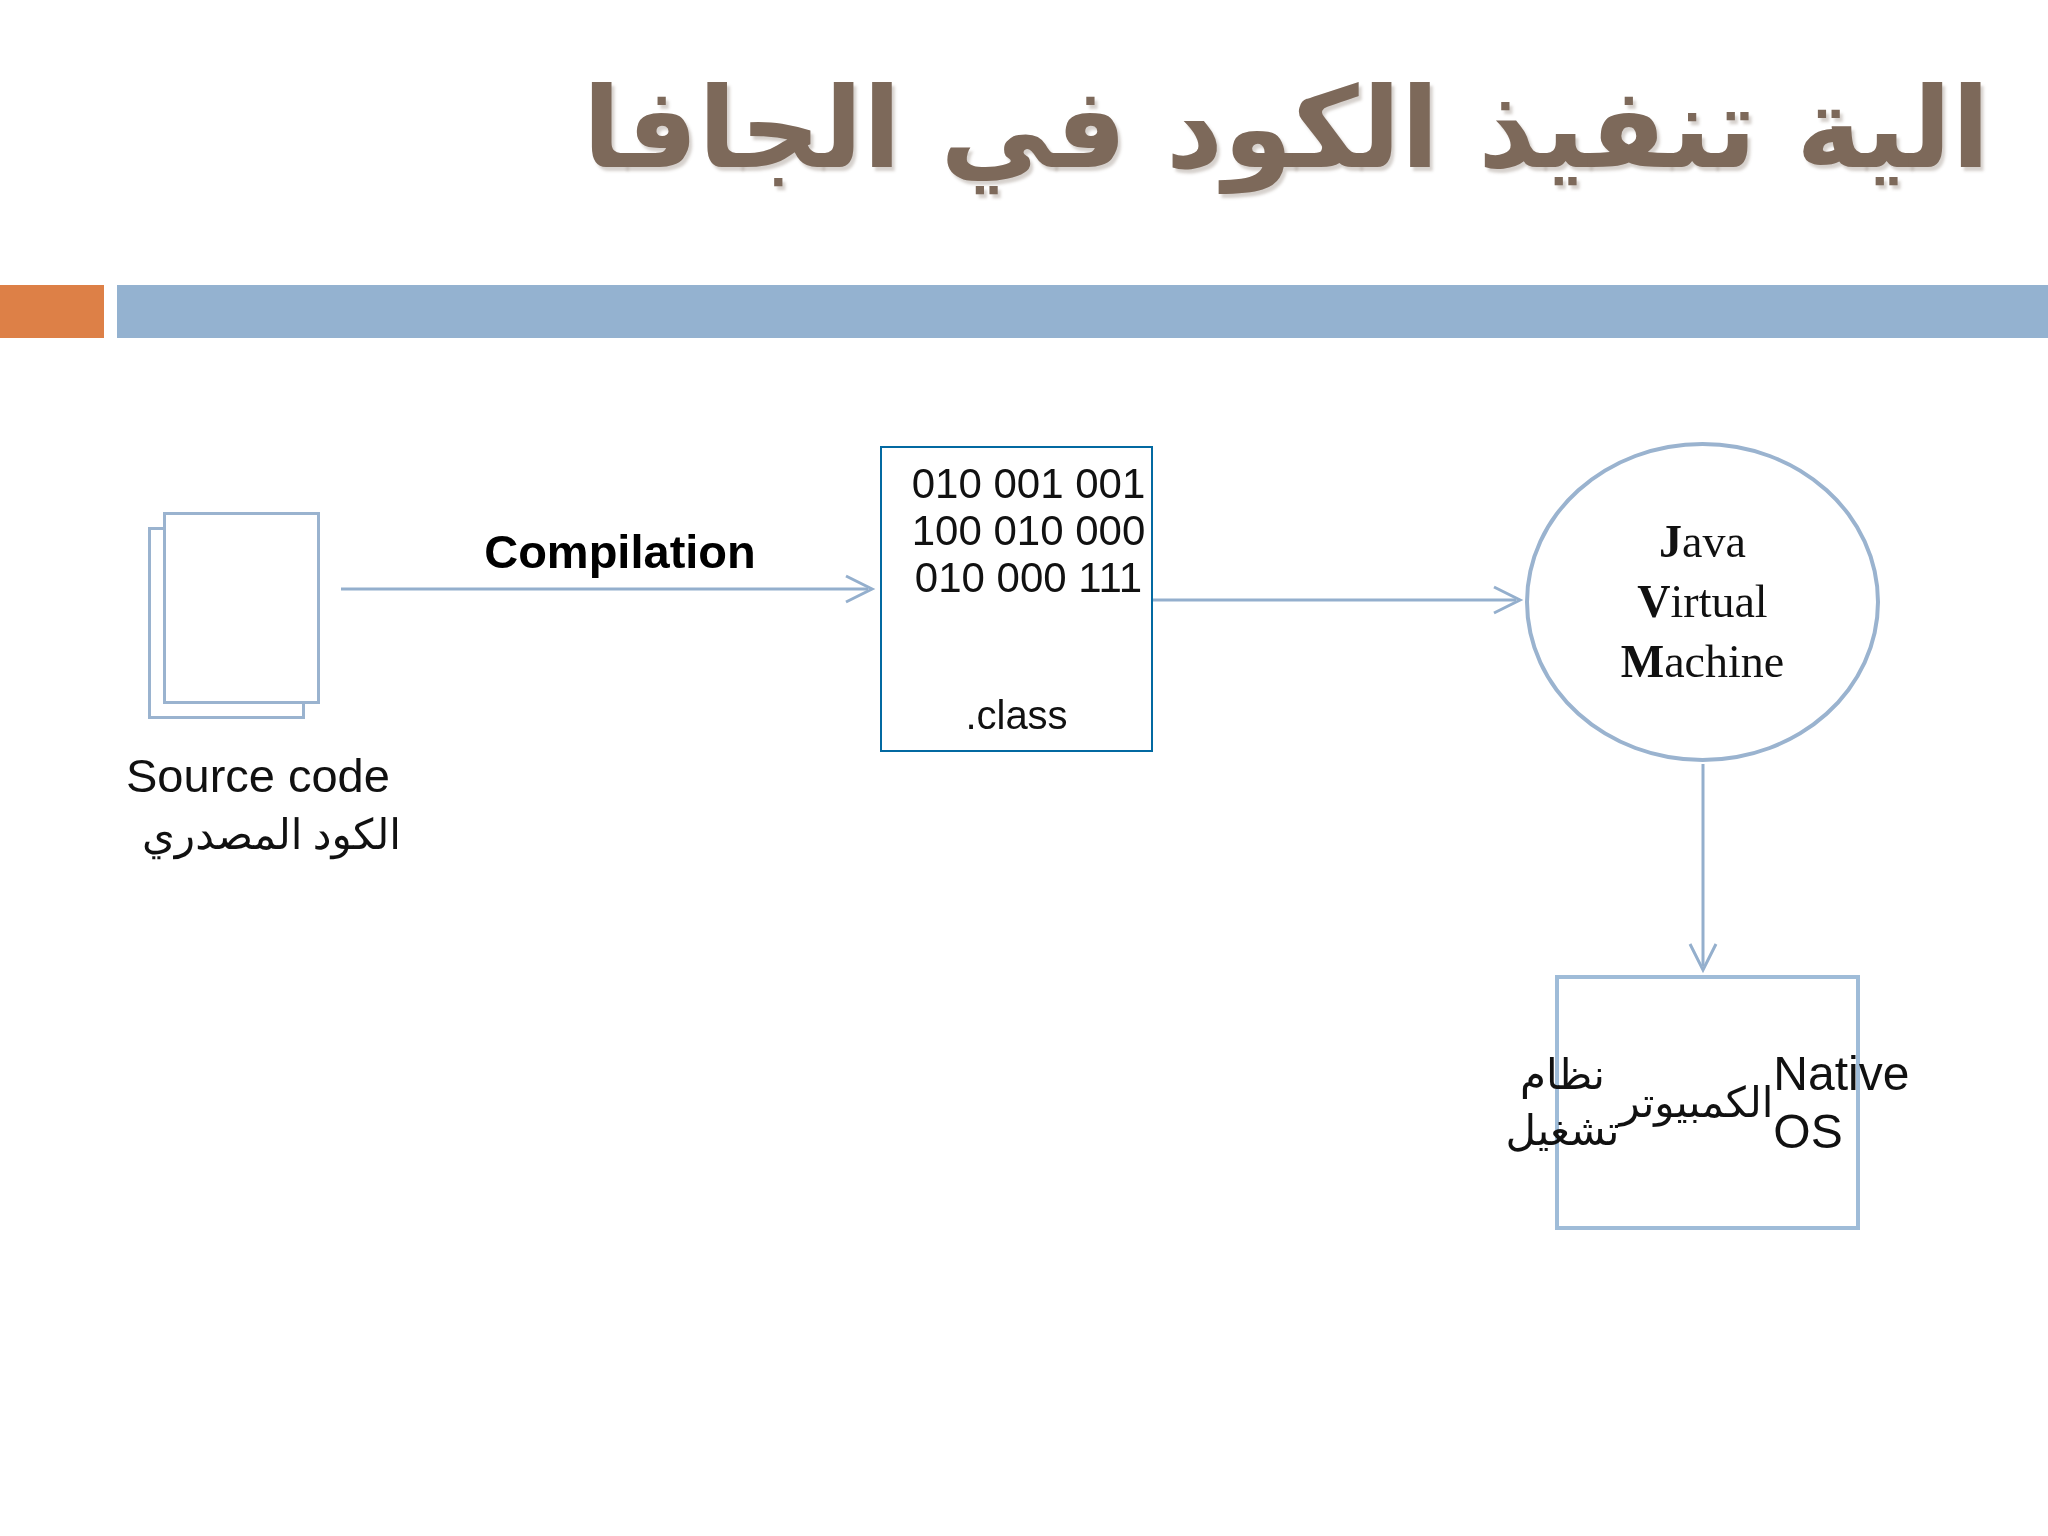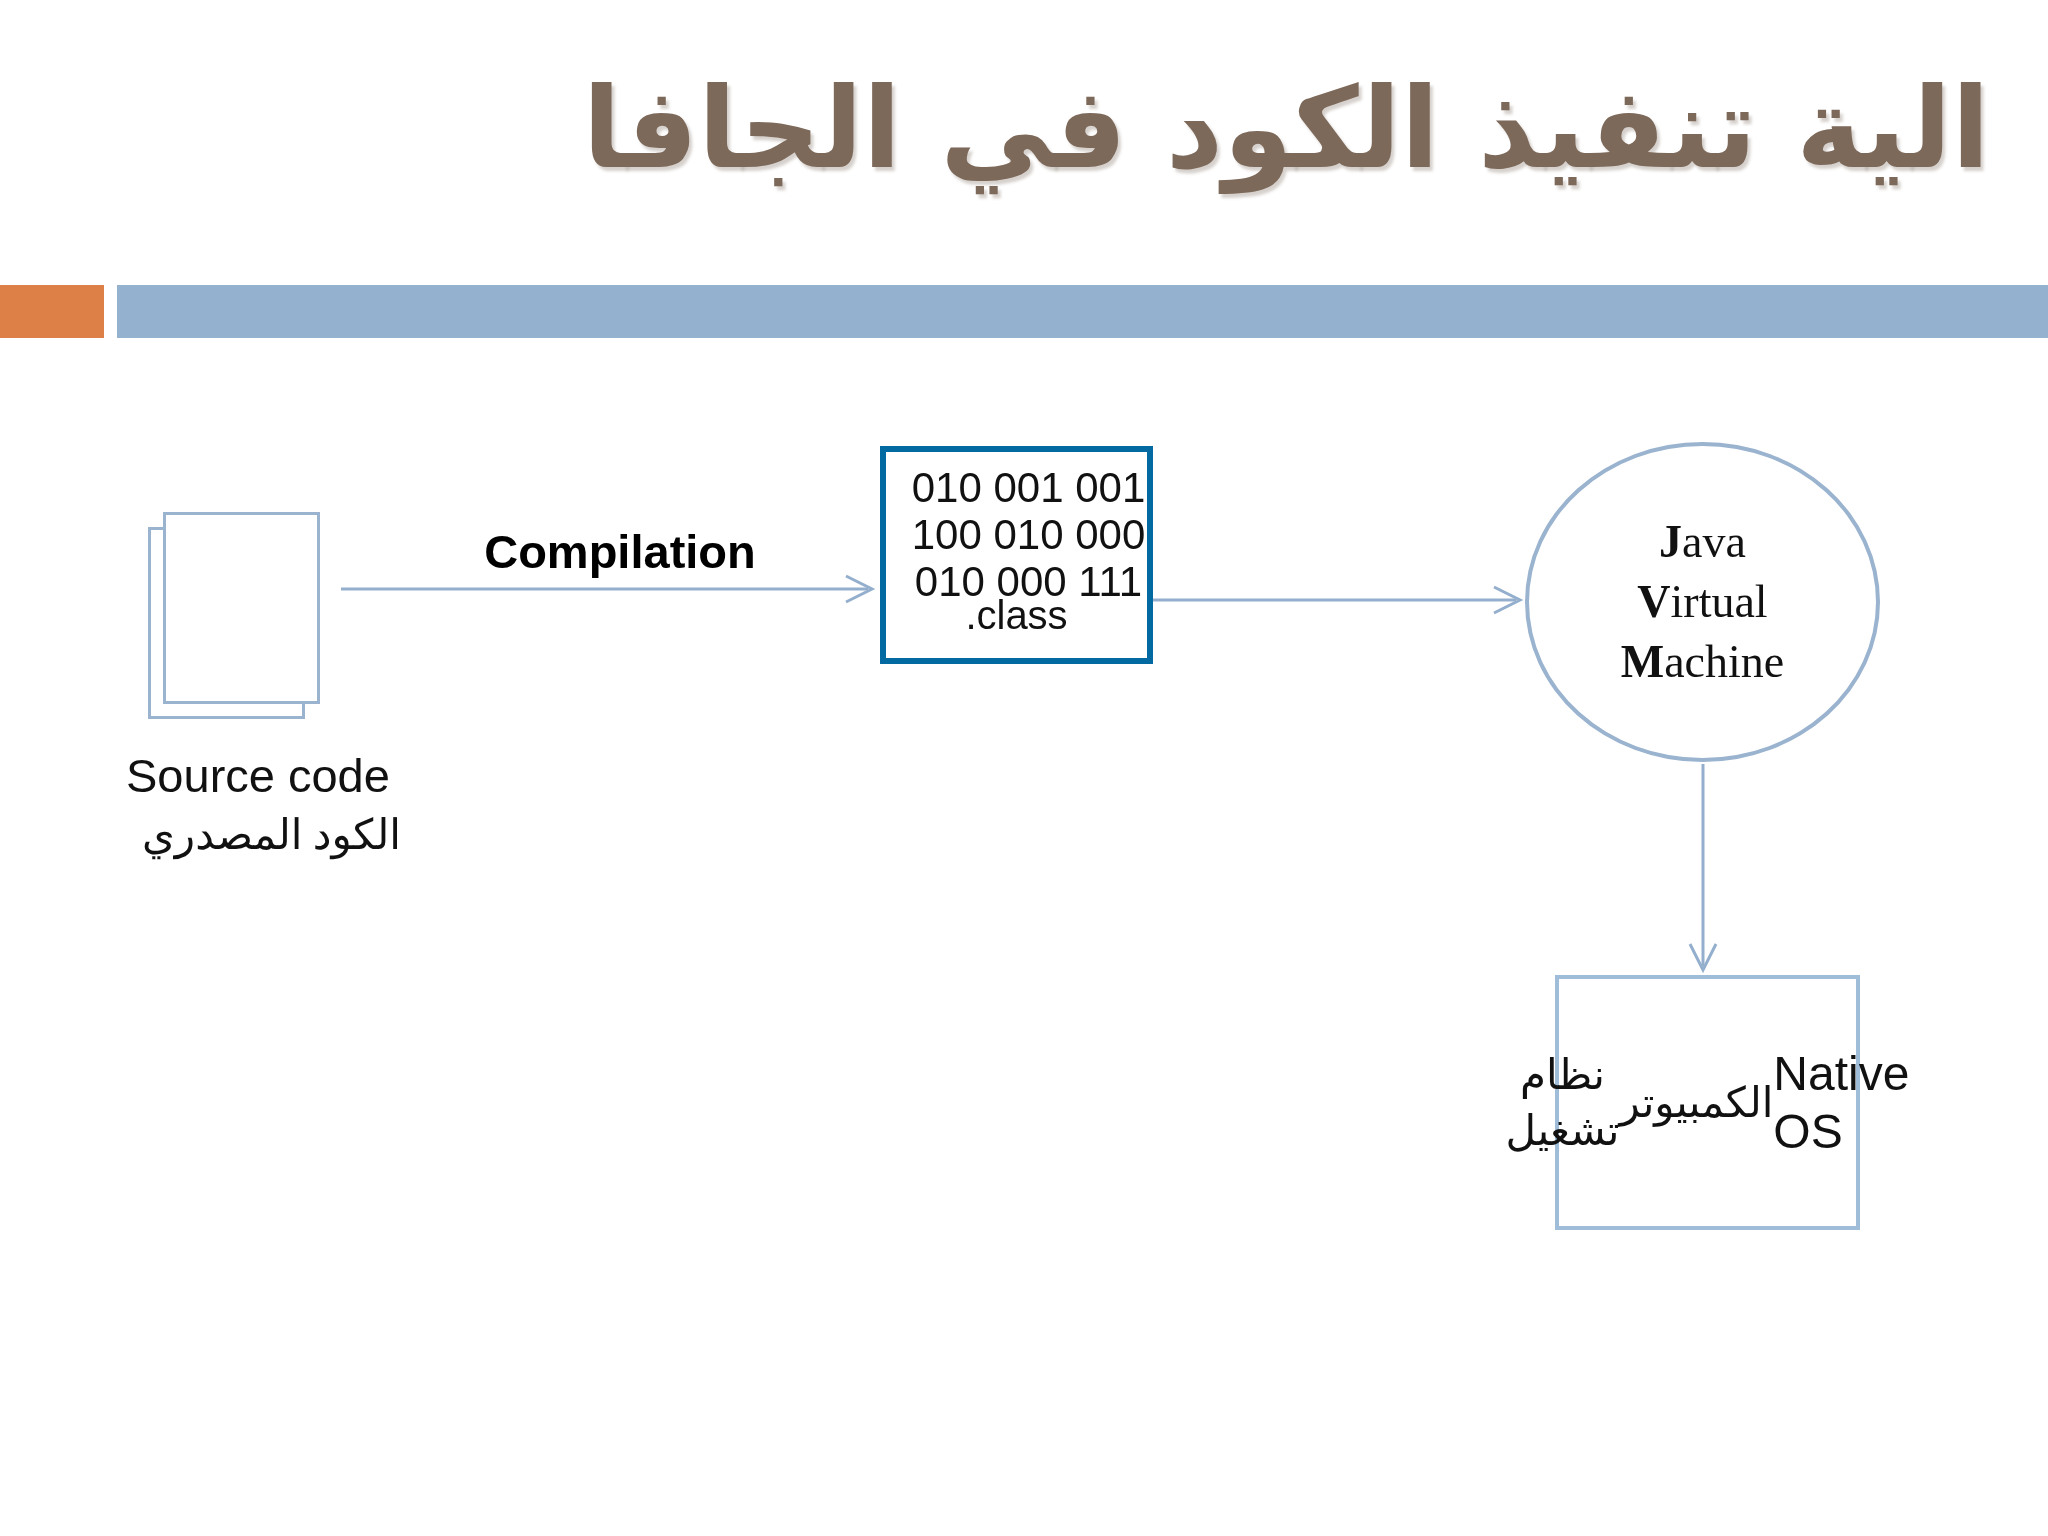--- a/index.html
+++ b/index.html
@@ -66,34 +66,34 @@
   
   .compilation-label {
     position: absolute; left: 420px; top: 524px; width: 400px;
     text-align: center;
     font-size: 47px; font-weight: bold; color: #000000;
   }
 
   
   .bytecode-box {
     position: absolute; left: 880px; top: 446px;
-    width: 273px; height: 218px;
-    background: #ffffff;
-    border: 6px solid #0369a1;
+    width: 273px; height: 306px;
+    background: #ffffff;
+    border: 2px solid #0369a1;
     box-sizing: border-box;
     padding-left: 24px;
   }
   .bytecode-box .binary {
     margin-top: 12px;
     text-align: center;
     font-size: 42px; line-height: 47px; color: #111111;
     white-space: pre-line;
   }
   .bytecode-box .file-ext {
-    position: absolute; bottom: 20px; left: 0; width: 100%;
+    position: absolute; bottom: 12px; left: 0; width: 100%;
     text-align: center;
     font-size: 40px; color: #111111;
   }
   .bytecode-caption {
     position: absolute; left: 910px; top: 800px; width: 273px;
     text-align: center;
     font-size: 48px; color: #111111;
   }
 
   

